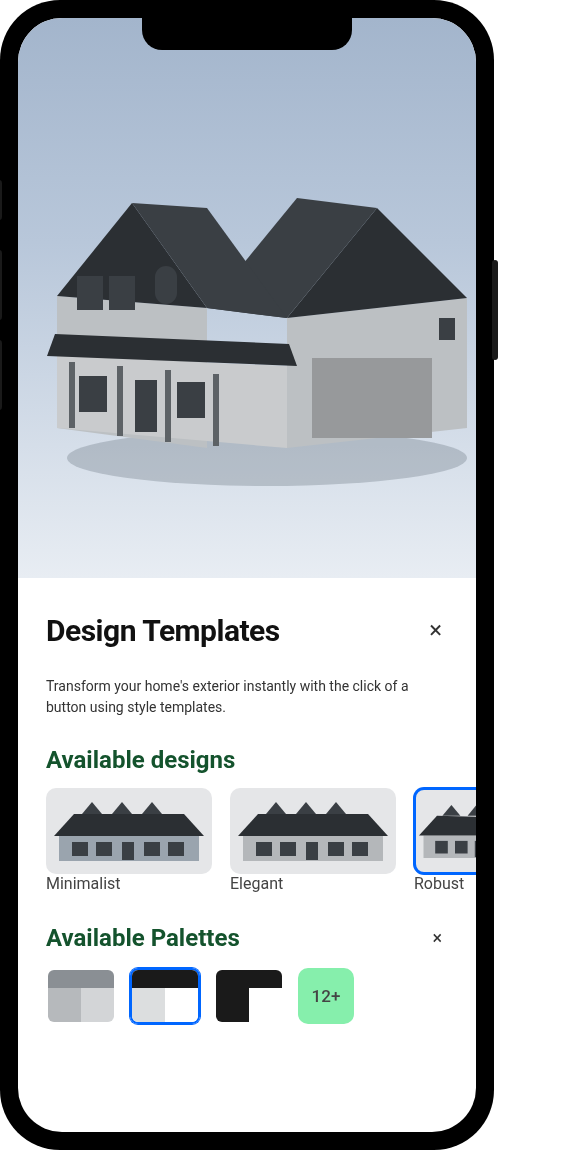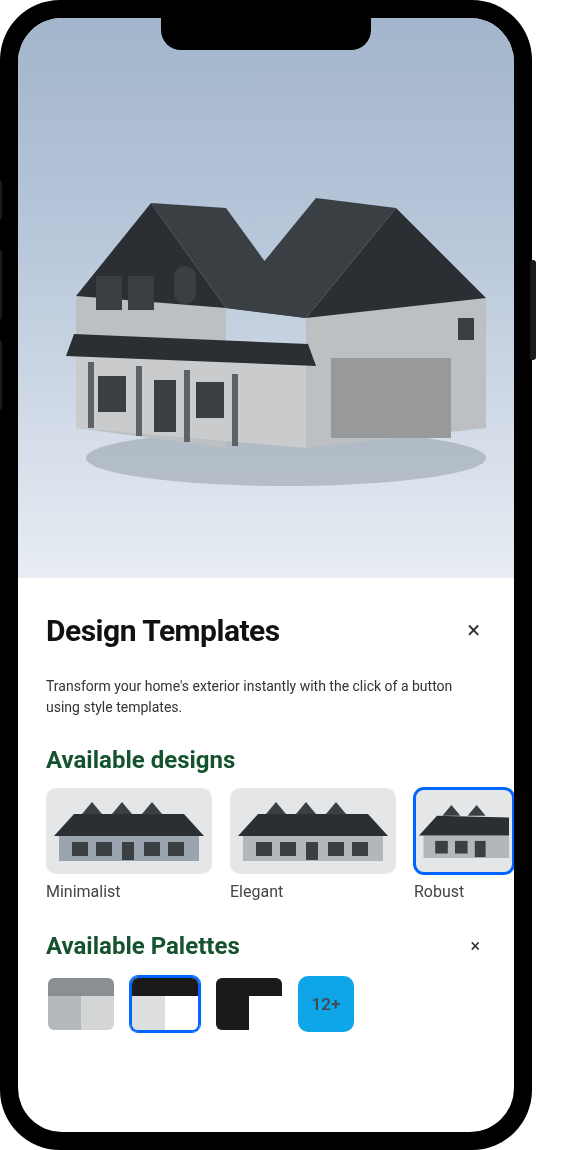--- a/index.html
+++ b/index.html
@@ -5,21 +5,21 @@
 * { margin: 0; padding: 0; box-sizing: border-box; }
 body {
   font-family: -apple-system, BlinkMacSystemFont, 'Segoe UI', Roboto, Helvetica, Arial, sans-serif;
   background: #fff;
   width: 568px;
   height: 1150px;
   overflow: hidden;
 }
 .phone-frame {
   position: relative;
-  width: 532px;
+  width: 494px;
   height: 1150px;
   background: #000;
   border-radius: 60px;
   padding: 18px;
 }
 .phone-inner {
   position: relative;
   width: 100%;
   height: 100%;
   background: #fff;
@@ -107,21 +107,20 @@
 .section-header .close-x { font-size: 18px; }
 
 .design-row {
   display: flex;
   gap: 18px;
   margin-bottom: 28px;
 }
 .design-item {
   display: flex;
   flex-direction: column;
-  gap: 8px;
   flex-shrink: 0;
 }
 .design-thumb {
   width: 166px;
   height: 86px;
   background: #e5e6e8;
   border-radius: 10px;
   border: 2px solid transparent;
   cursor: pointer;
   display: flex;
@@ -161,21 +160,21 @@
   box-shadow: 0 0 0 1px #0066ff;
 }
 .swatch-top { height: 18px; }
 .swatch-bottom { flex: 1; display: flex; }
 .swatch-bl { width: 50%; }
 .swatch-br { width: 50%; }
 .palette-more {
   width: 56px;
   height: 56px;
   border-radius: 10px;
-  background: #0ea5e9;
+  background: #86efac;
   display: flex;
   align-items: center;
   justify-content: center;
   font-size: 17px;
   font-weight: 500;
   color: #444;
   cursor: pointer;
 }
 
 .mini-house {

